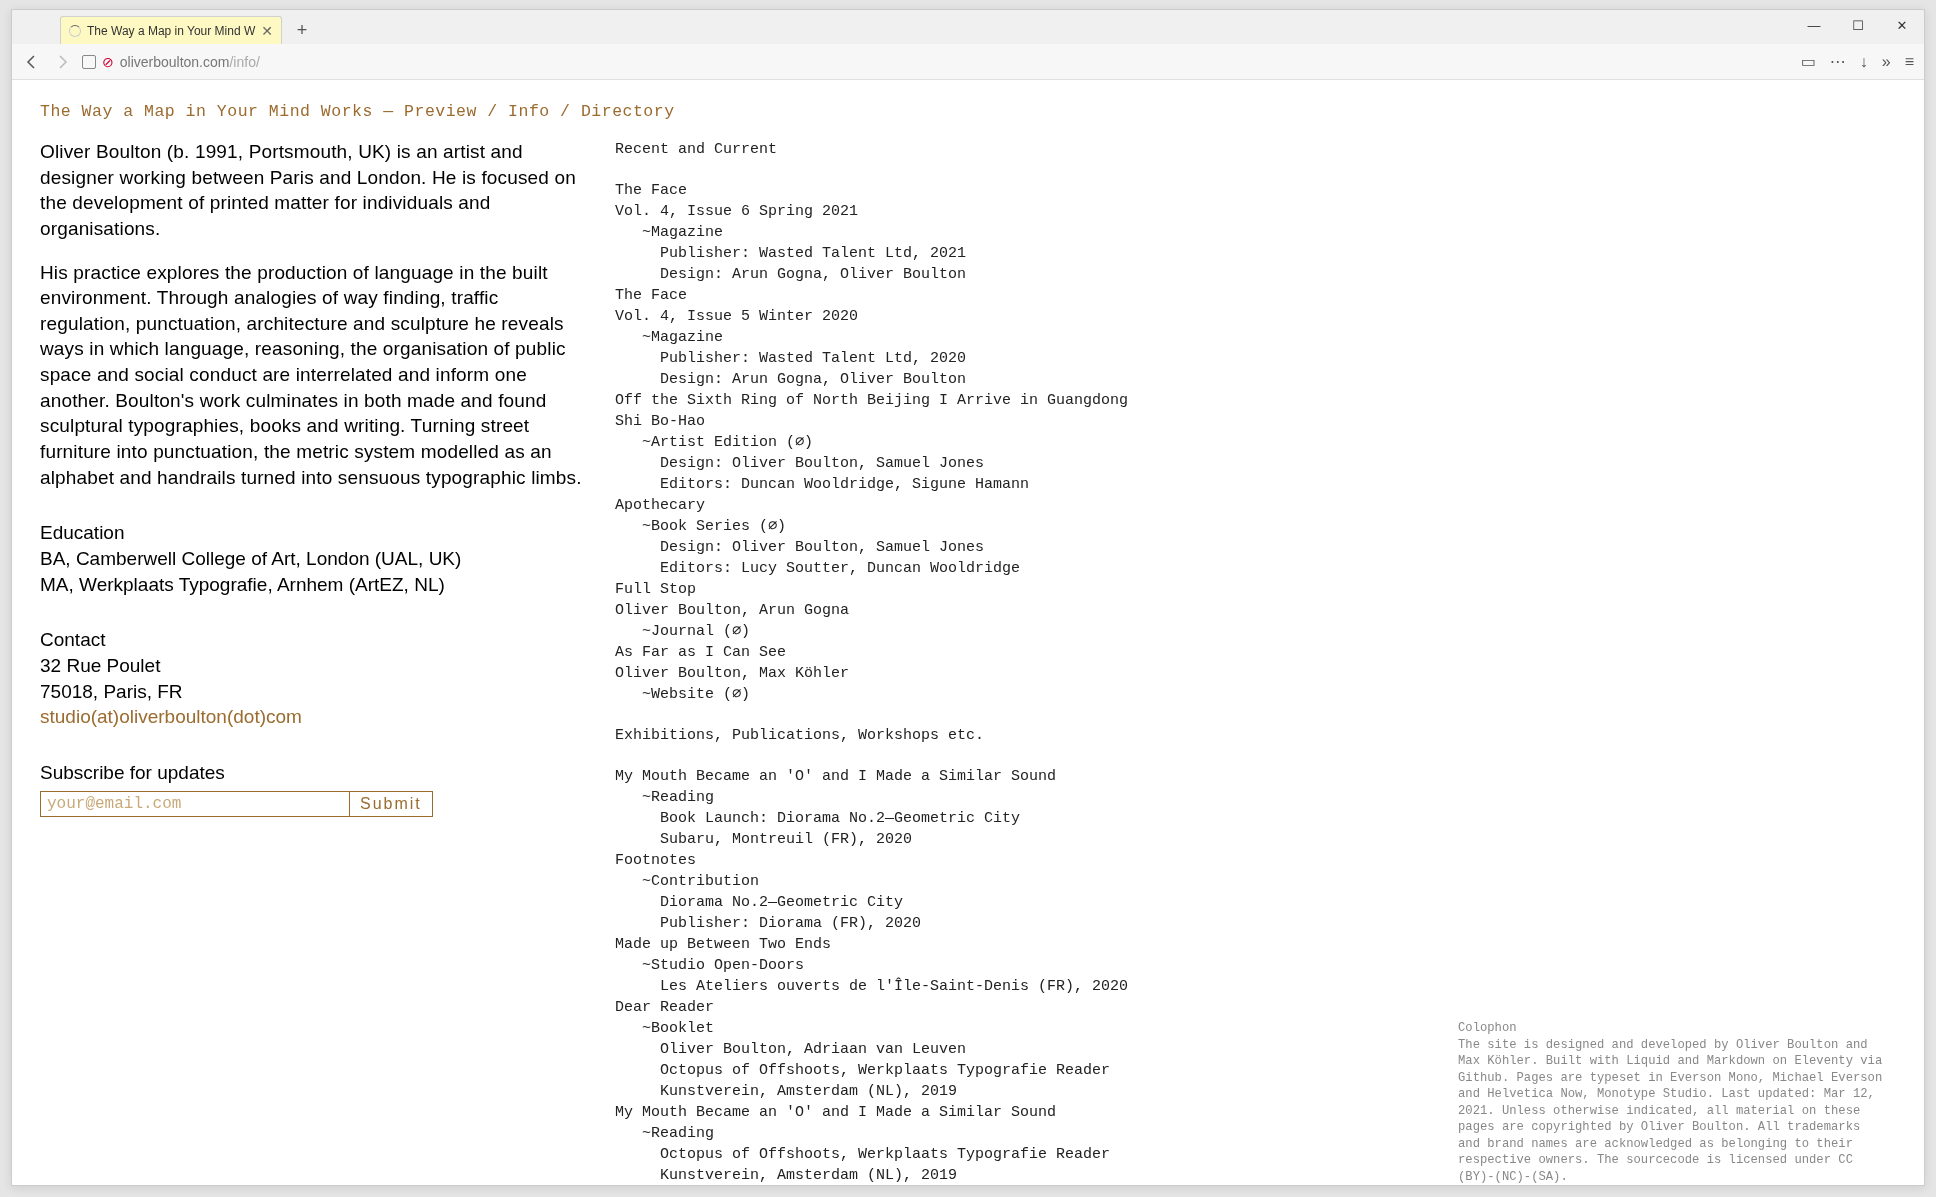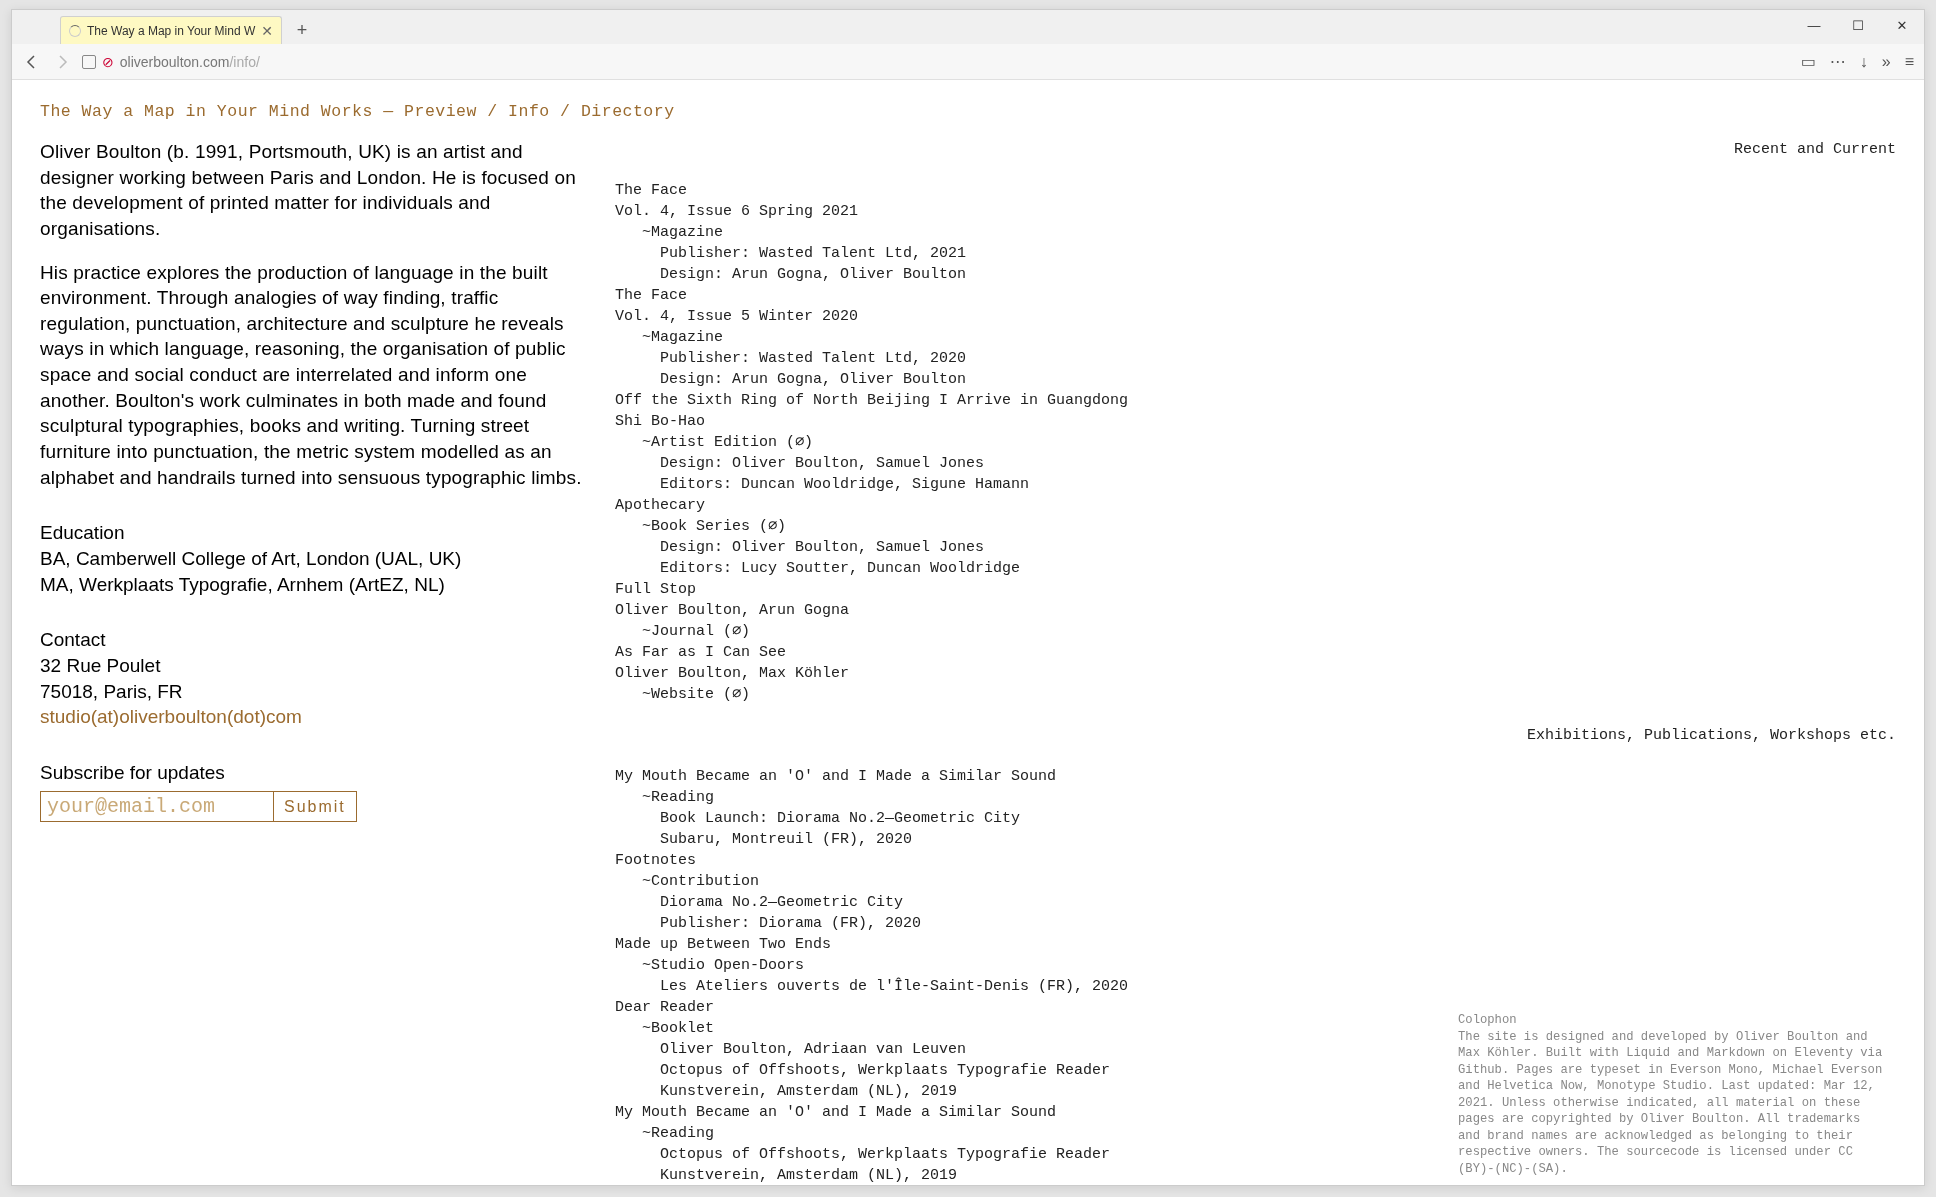--- a/index.html
+++ b/index.html
@@ -105,45 +105,45 @@
   margin-bottom: 18px;
   letter-spacing: 0.15px;
 }
 .col-left .block { font-size: 19px; line-height: 1.35; margin-bottom: 30px; }
 .col-left .heading { font-size: 19px; }
 .email-link { color: #9b6b2f; }
 .subscribe-row { display: flex; margin-top: 6px; }
 .subscribe-row input {
   border: 1px solid #9b6b2f;
   font-family: 'Courier New', monospace;
-  font-size: 20px;
+  font-size: 16px;
   padding: 3px 6px;
-  width: 234px;
+  width: 310px;
   color: #9b6b2f;
   background: #fff;
 }
 .subscribe-row input::placeholder { color: #c9a977; }
 .subscribe-row button {
   border: 1px solid #9b6b2f;
   border-left: none;
   background: #fff;
   font-family: Liberation Sans, sans-serif;
   font-size: 16px;
   color: #9b6b2f;
   padding: 3px 10px;
   letter-spacing: 2px;
   cursor: pointer;
 }
-.mono-head { font-family: 'Courier New', monospace; font-size: 15px; margin-bottom: 20px; text-align: right; }
+.mono-head { font-family: 'Courier New', monospace; font-size: 15px; margin-bottom: 20px; }
 .entry { margin-bottom: 0px; white-space: pre; }
 .section-head { margin-top: 20px; margin-bottom: 20px; }
 .colophon {
   position: absolute;
   right: 36px;
-  bottom: 8px;
+  bottom: 0px;
   width: 430px;
   font-family: 'Courier New', monospace;
   font-size: 12.2px;
   line-height: 1.35;
   color: #888;
 }
 </style>
 </head>
 <body>
 

